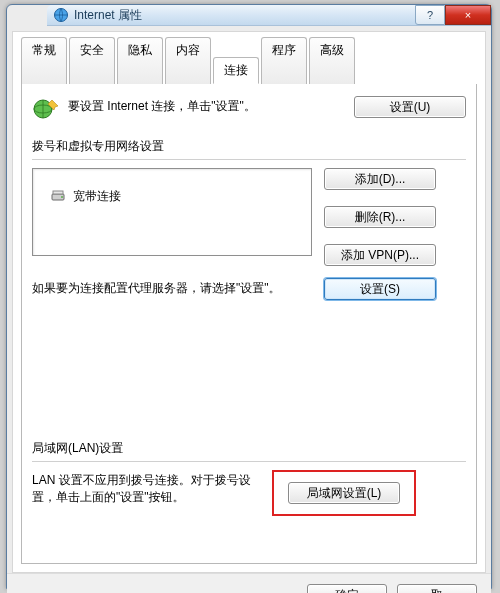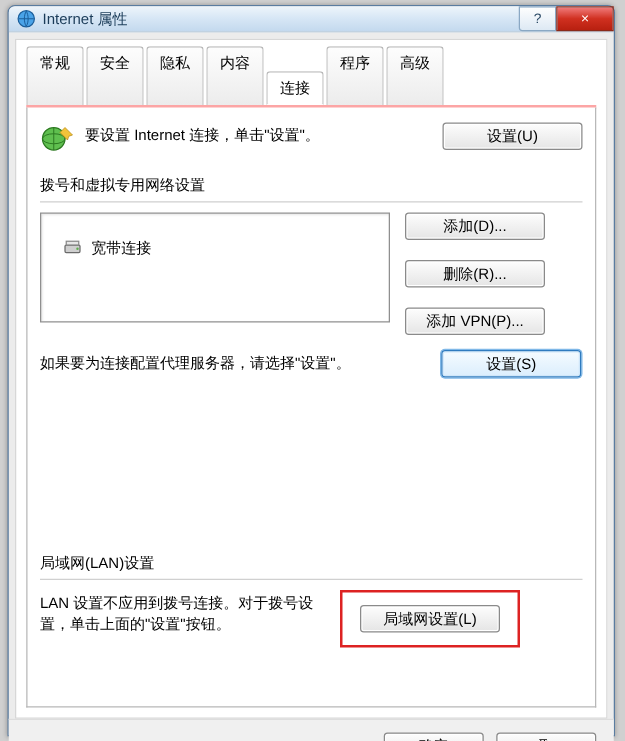--- a/index.html
+++ b/index.html
@@ -25,20 +25,21 @@
       flex-direction: column;
     }
     .titlebar {
       height: 28px;
       background: linear-gradient(to bottom, #eef5fb 0%, #d6e6f5 50%, #c3d9ee 100%);
       border-bottom: 1px solid #a9c1d9;
       display: flex;
       align-items: center;
       padding: 0 0 0 6px;
       border-radius: 5px 5px 0 0;
+      margin-left: 40px;
     }
     .titlebar .app-icon {
       width: 16px; height: 16px;
       margin-right: 5px;
     }
     .title-text { color: #1b3c59; }
     .titlebar-buttons {
       margin-left: auto;
       display: flex;
       height: 20px;
@@ -62,21 +63,21 @@
       flex:1;
       background:#fff;
       margin:5px;
       margin-bottom:0;
       border:1px solid #d7d7d7;
       padding:4px 8px 8px 8px;
       position:relative;
     }
     .tabs {
       display:flex;
-      border-bottom:3px solid #fca5a5;
+      border-bottom:1px solid #fca5a5;
       position:relative;
       top:1px;
     }
     .tab {
       padding:4px 10px;
       border:1px solid #b8b8b8;
       border-bottom:none;
       background:linear-gradient(to bottom,#fdfdfd,#ececec);
       margin-right:2px;
       border-radius:3px 3px 0 0;
@@ -109,21 +110,20 @@
       border-radius:3px;
       font-size:12px;
       padding:0 8px;
       cursor:default;
       box-shadow: inset 0 0 0 1px #fff;
     }
     .btn.highlight {
       border:1px solid #2f7bbf;
       box-shadow: 0 0 0 1px #7fb8e8, inset 0 0 0 1px #cfe6f9;
       background:linear-gradient(to bottom,#f5fbff,#dbeefd);
-      margin-left:29px;
     }
     .group-label { margin-top:14px; margin-bottom:4px; }
     .sep {
       height:1px; background:#d0d0d0; margin:2px 0 8px 0;
     }
     .listbox {
       width:280px; height:88px;
       border:1px solid #8f8f8f;
       background:#fff;
       padding:18px;

